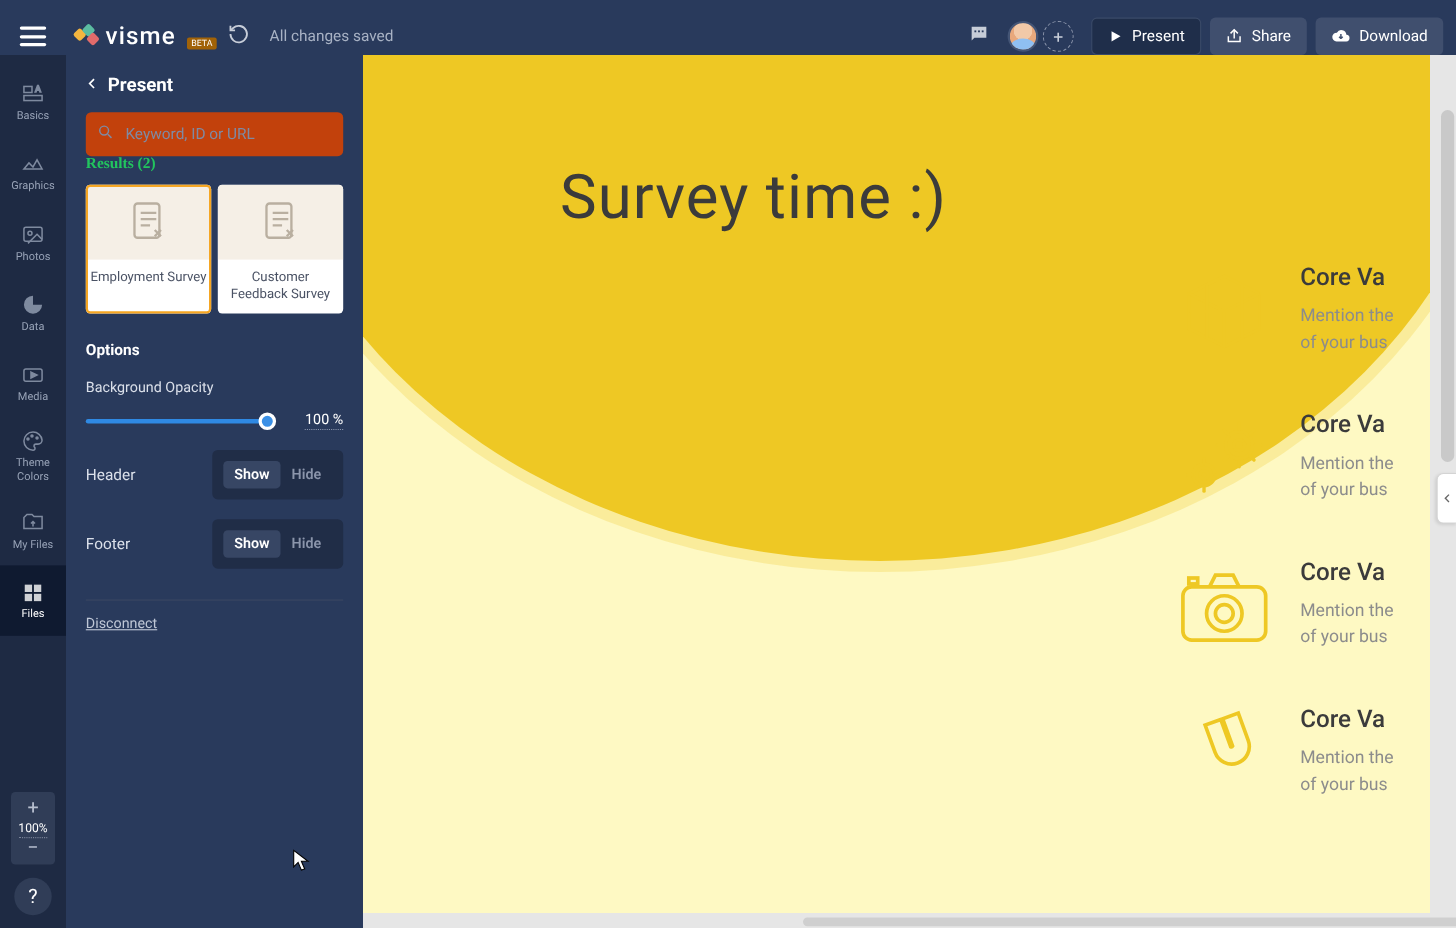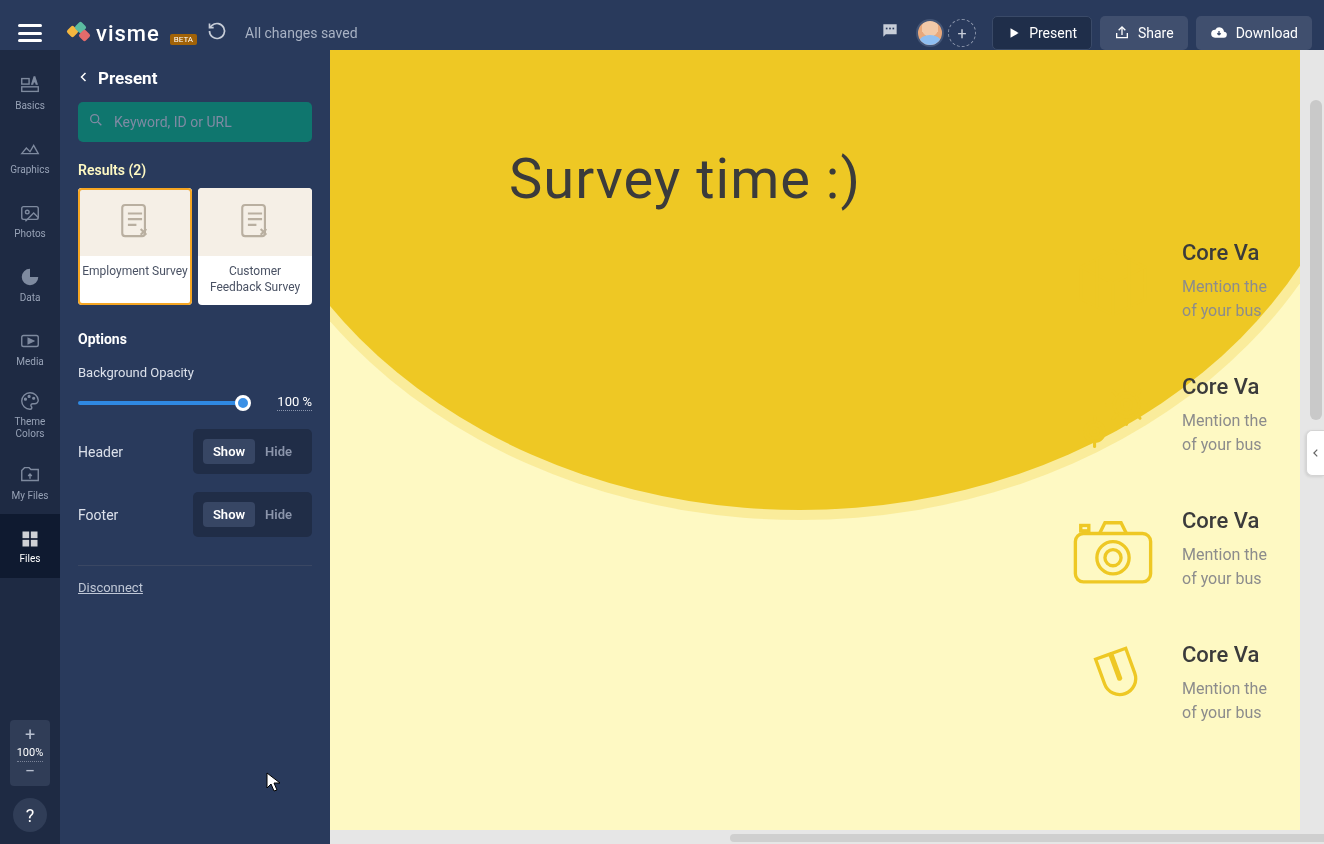--- a/index.html
+++ b/index.html
@@ -42,24 +42,24 @@
 .zoom-box { background:#303d57; border-radius:4px; width:40px; display:flex; flex-direction:column; align-items:center; padding:6px 0; }
 .zoom-btn { color:#b7bfcf; font-size:18px; line-height:14px; cursor:pointer; padding:2px 0; }
 .zoom-val { color:#fff; font-size:11px; border-bottom:1px dotted #7a8398; padding:2px 0; }
 .help { width:34px; height:34px; border-radius:50%; background:#303d57; color:#fff; display:flex; align-items:center; justify-content:center; font-size:18px; cursor:pointer; margin-top:6px; }
 
 
 .panel { position:absolute; left:60px; top:50px; bottom:0; width:270px; background:#293a5c; color:#dfe3ec; padding:18px 18px 0; overflow:hidden; }
 .panel-header { display:flex; align-items:center; gap:8px; font-size:17px; font-weight:700; color:#fff; margin-bottom:14px; }
 .back-chevron { cursor:pointer; }
 .search { position:relative; }
-.search input { width:100%; height:40px; border:none; border-radius:5px; background:#0f766e; color:#cbd2de; padding:0 12px 0 36px; font-size:14px; outline:none; }
+.search input { width:100%; height:40px; border:none; border-radius:5px; background:#c2410c; color:#cbd2de; padding:0 12px 0 36px; font-size:14px; outline:none; }
 .search input::placeholder { color:#7f8aa3; }
 .search-icn { position:absolute; left:10px; top:50%; transform:translateY(-50%); }
-.results-label { margin-top:20px; font-size:14px; color:#fef9c3; font-weight:600; }
+.results-label { margin-top:0; font-size:14px; color:#22c55e; font-weight:600;font-family:Liberation Serif, serif; }
 .cards { display:flex; gap:6px; margin-top:10px; }
 .card { flex:1; background:#fff; border-radius:4px; display:flex; flex-direction:column; cursor:pointer; overflow:hidden; }
 .card.selected { outline:2px solid #f5a623; outline-offset:-2px; }
 .card-top { height:68px; background:#f5efe6; display:flex; align-items:center; justify-content:center; }
 .card-bottom { padding:8px 4px 10px; text-align:center; color:#4a5264; font-size:12px; line-height:1.3; }
 .options-title { margin-top:26px; font-size:14px; font-weight:700; color:#fff; }
 .opt-label { margin-top:18px; font-size:13px; color:#dbe0ea; }
 .slider-row { display:flex; align-items:center; gap:8px; margin-top:14px; }
 .slider { flex:1; height:4px; background:#2f89e3; border-radius:3px; position:relative; }
 .slider-thumb { position:absolute; right:-2px; top:50%; transform:translate(0,-50%); width:16px; height:16px; background:#3b90e6; border:3px solid #fff; border-radius:50%; cursor:grab; }

